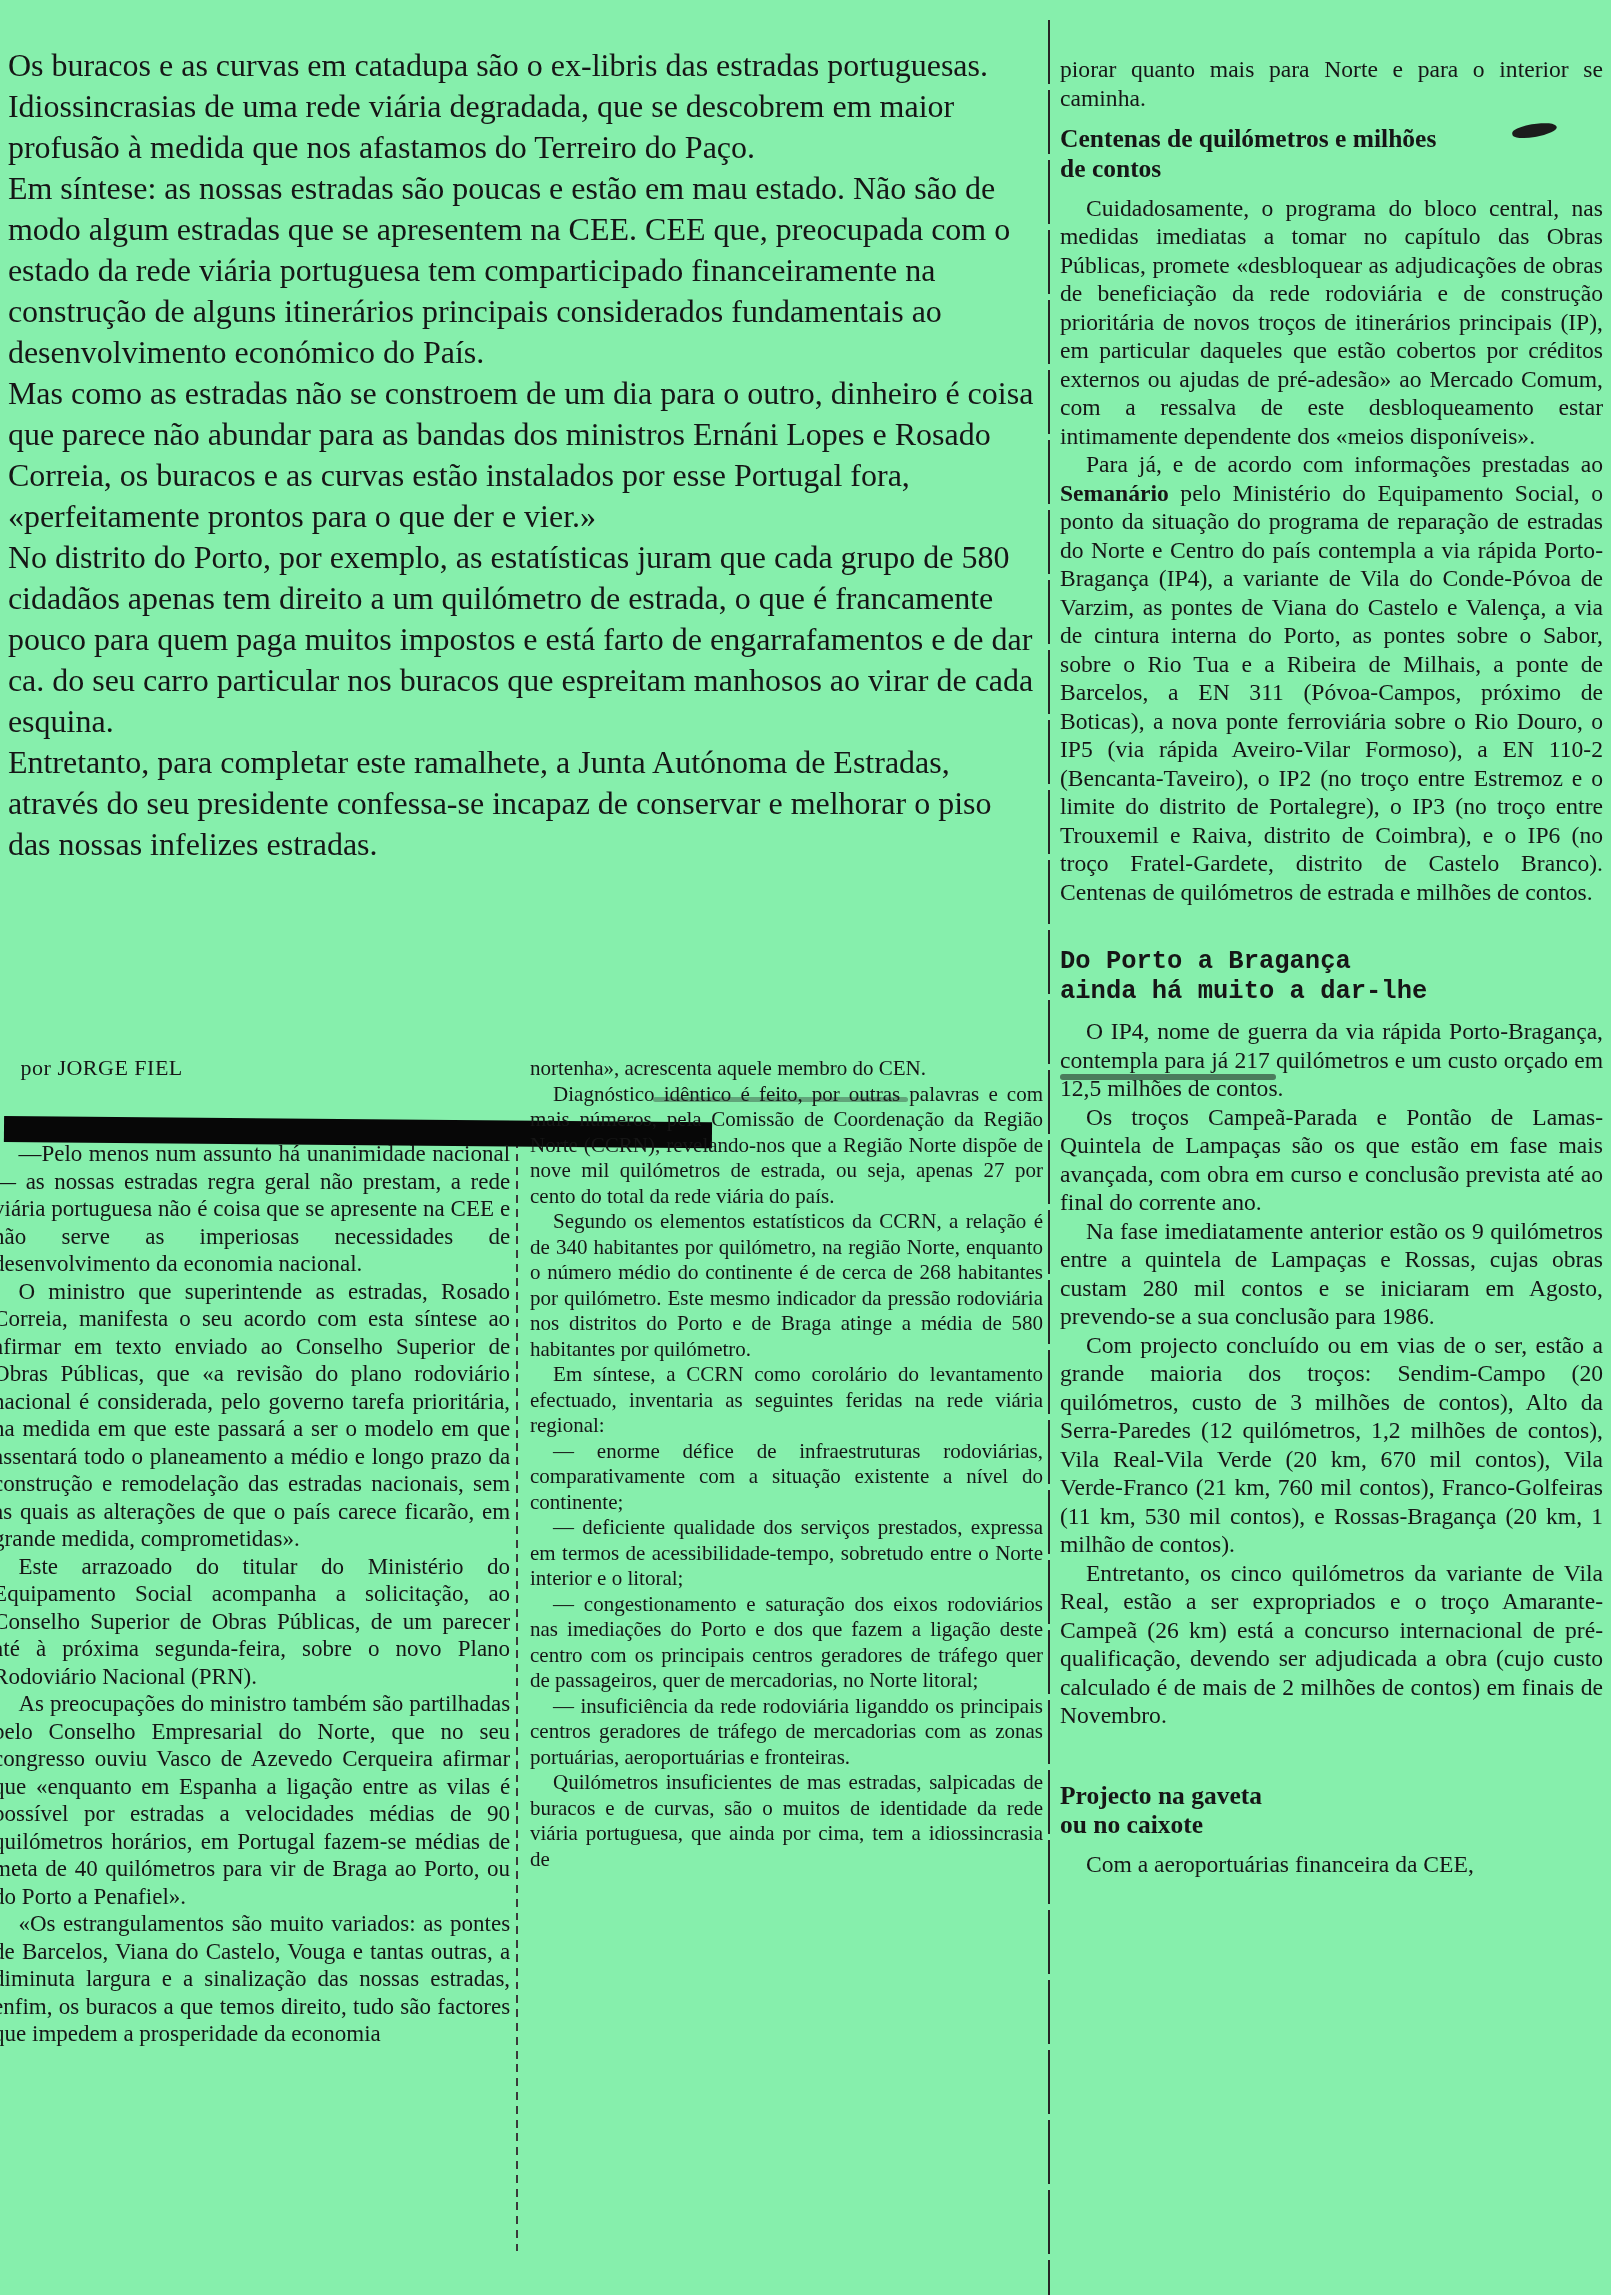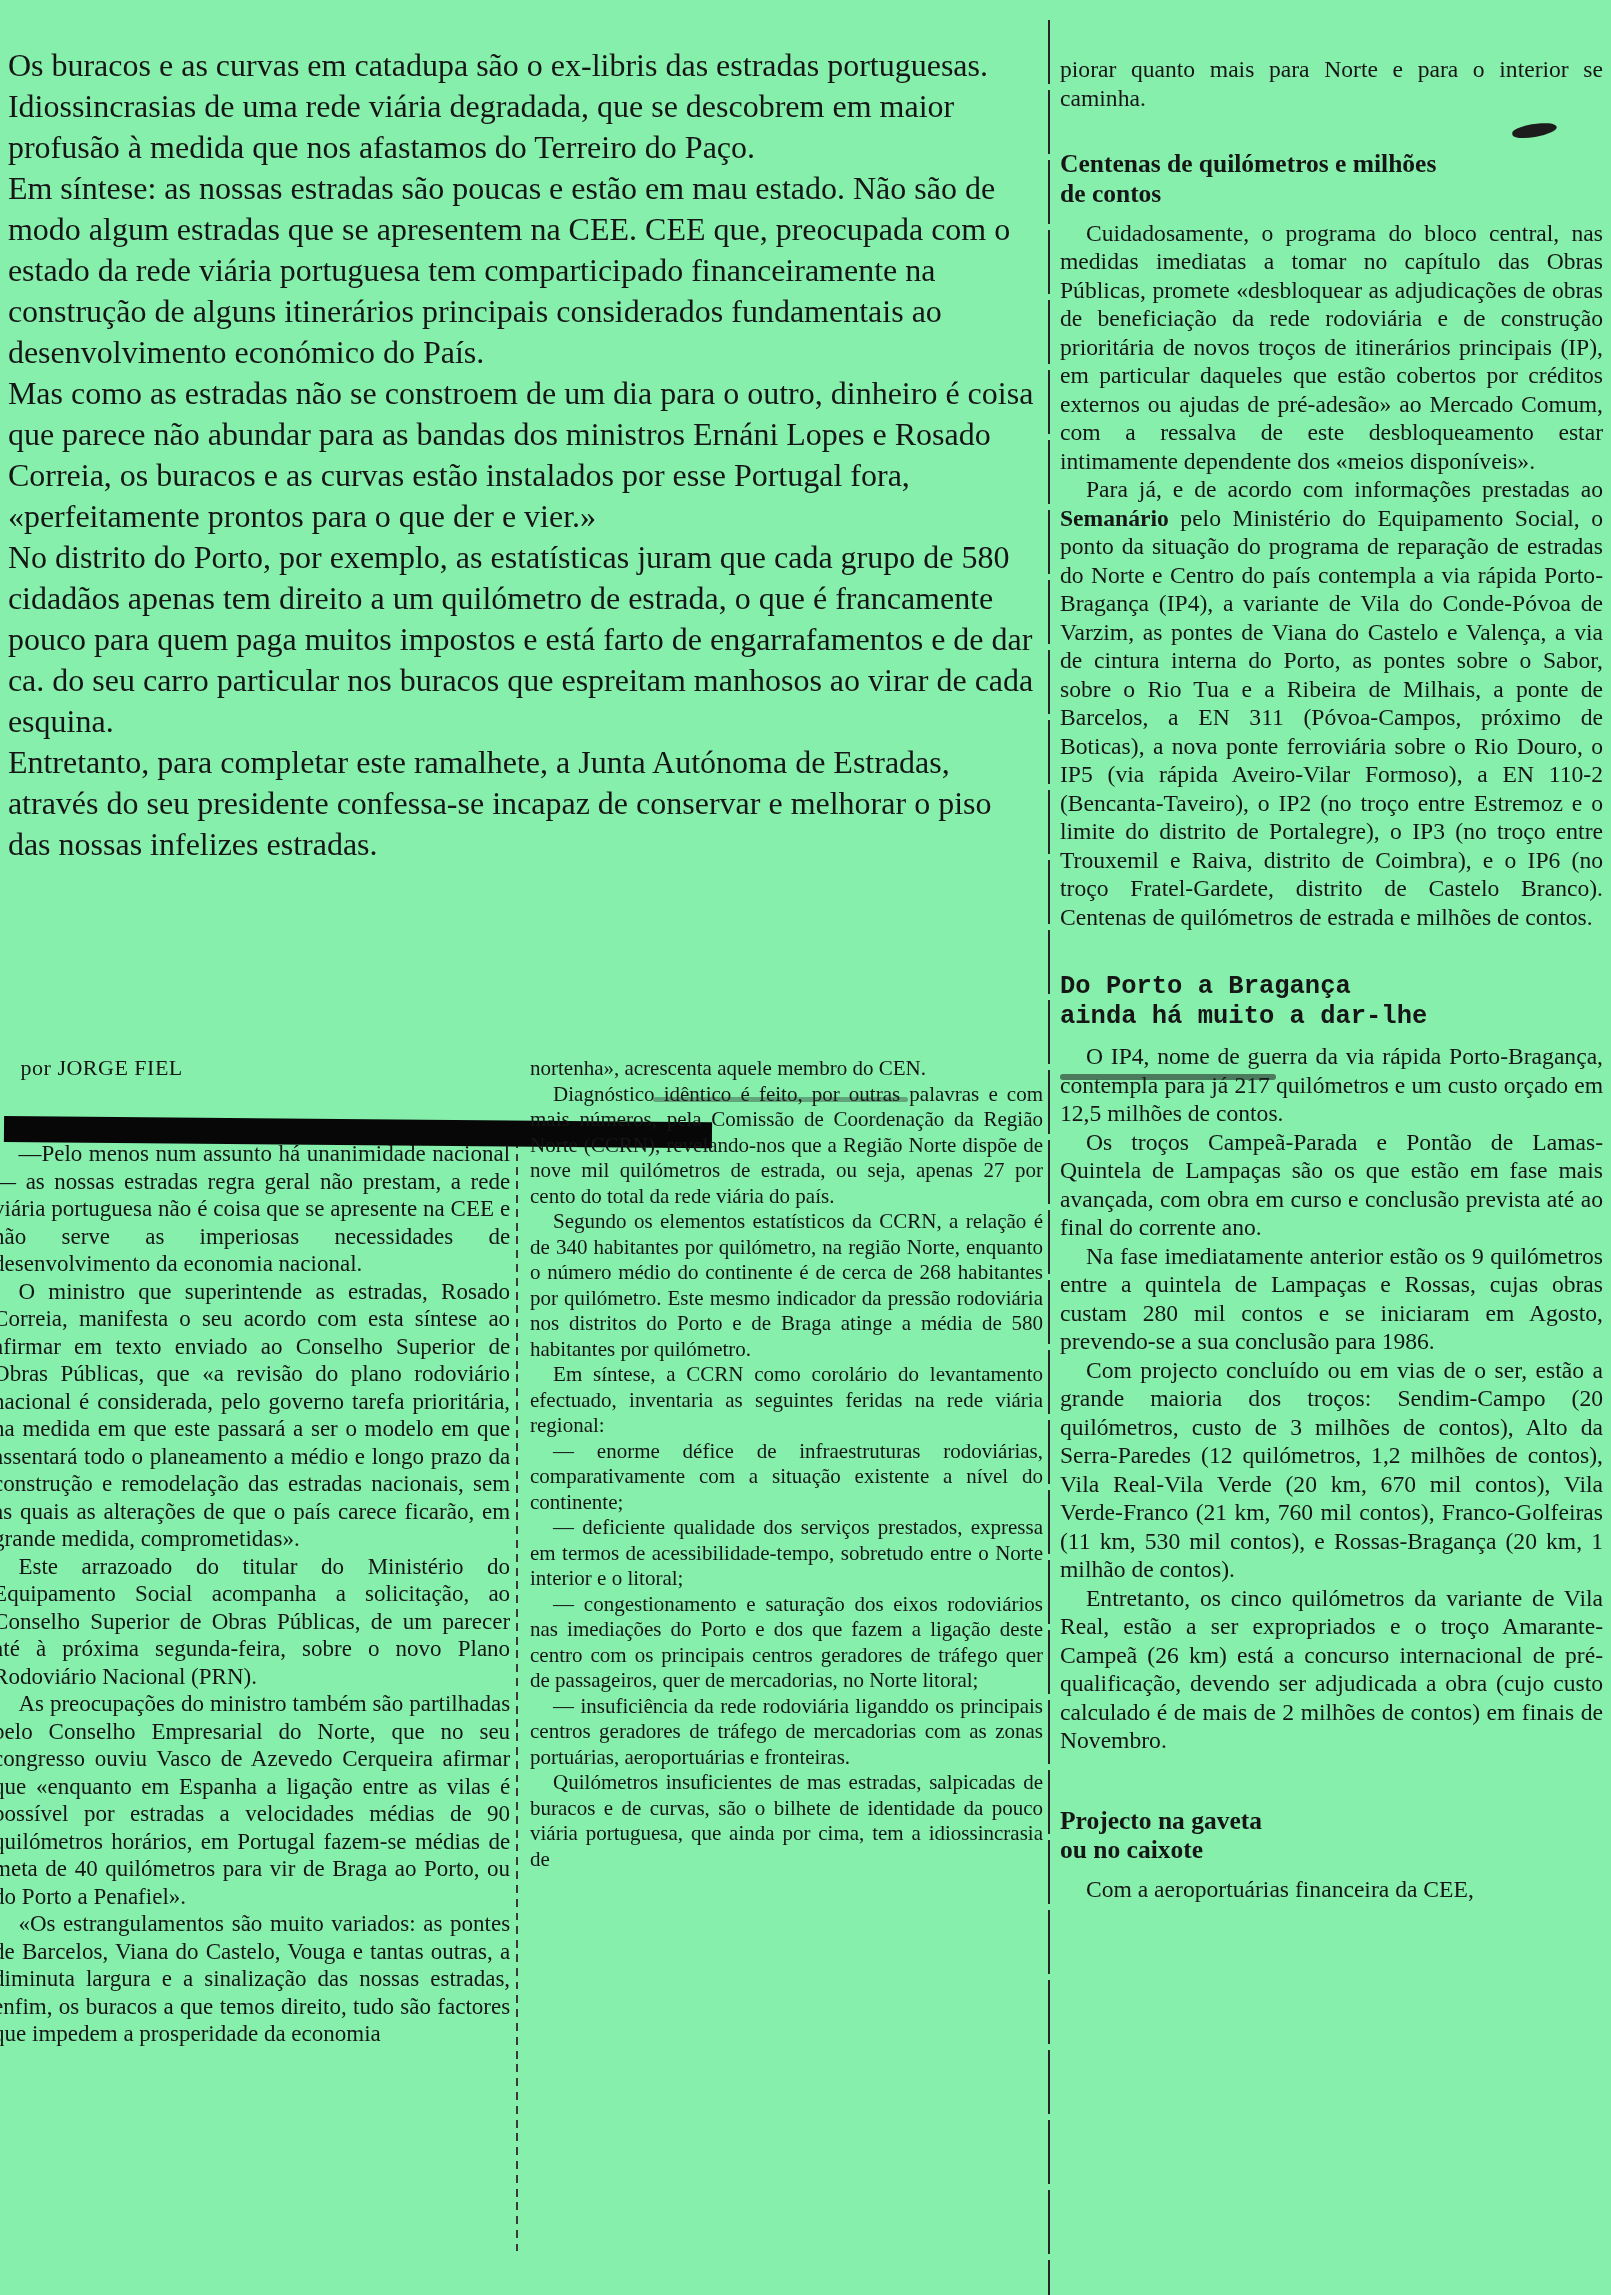--- a/index.html
+++ b/index.html
@@ -42,21 +42,21 @@
   .col-left  { left: -6.9px; top: 1140px; width: 517px; font-size: 23px; line-height: 27.5px; }
   .col-mid   { left: 530px; top: 1056px; width: 513px; font-size: 21px; line-height: 25.5px; }
   .col-right { left: 1060px; top: 55px;  width: 543px; font-size: 23.6px; line-height: 28.5px; }
   .col h2 {
     font-size: 25.5px; line-height: 29.5px;
     font-weight: bold; text-align: left;
     white-space: pre-line;
     margin: 0 0 10.8px 0;
   }
   .col-mid h2 { margin-top: 101px; font-size: 26.5px; }
-  .section-1 h2 { margin-top: 37px; }
+  .section-1 h2 { margin-top: 12px; }
   .section-2 h2 { margin-top: 41px; font-family: Liberation Mono, monospace; }
   .section-3 h2 { margin-top: 51px; }
   
   .divider-main {
     position: absolute;
     left: 1048px; top: 19.7px;
     width: 2px; height: 2276px;
     background: repeating-linear-gradient(to bottom, #262626 0px, #262626 64px, transparent 64px, transparent 70px);
   }
   .divider-cols {
@@ -102,21 +102,21 @@
   <div class="col col-mid">
     <p class="continuation">nortenha», acrescenta aquele membro do CEN.</p>
     <div>
         <p>Diagnóstico idêntico é feito, por outras palavras e com mais números, pela Comissão de Coordenação da Região Norte (CCRN), revelando-nos que a Região Norte dispõe de nove mil quilómetros de estrada, ou seja, apenas 27 por cento do total da rede viária do país.</p>
         <p>Segundo os elementos estatísticos da CCRN, a relação é de 340 habitantes por quilómetro, na região Norte, enquanto o número médio do continente é de cerca de 268 habitantes por quilómetro. Este mesmo indicador da pressão rodoviária nos distritos do Porto e de Braga atinge a média de 580 habitantes por quilómetro.</p>
         <p>Em síntese, a CCRN como corolário do levantamento efectuado, inventaria as seguintes feridas na rede viária regional:</p>
         <p>— enorme défice de infraestruturas rodoviárias, comparativamente com a situação existente a nível do continente;</p>
         <p>— deficiente qualidade dos serviços prestados, expressa em termos de acessibilidade-tempo, sobretudo entre o Norte interior e o litoral;</p>
         <p>— congestionamento e saturação dos eixos rodoviários nas imediações do Porto e dos que fazem a ligação deste centro com os principais centros geradores de tráfego quer de passageiros, quer de mercadorias, no Norte litoral;</p>
         <p>— insuficiência da rede rodoviária liganddo os principais centros geradores de tráfego de mercadorias com as zonas portuárias, aeroportuárias e fronteiras.</p>
-        <p>Quilómetros insuficientes de mas estradas, salpicadas de buracos e de curvas, são o bilhete de identidade da pouco viária portuguesa, que ainda por cima, tem a idiossincrasia de</p>
+        <p>Quilómetros insuficientes de mas estradas, salpicadas de buracos e de curvas, são o muitos de identidade da rede viária portuguesa, que ainda por cima, tem a idiossincrasia de</p>
       </div>
   </div>
 
   <div class="col col-right">
     <p class="continuation">piorar quanto mais para Norte e para o interior se caminha.</p>
 
     <div class="section section-1">
       <h2>Centenas de quilómetros e milhões
 de contos</h2>
       <div>

